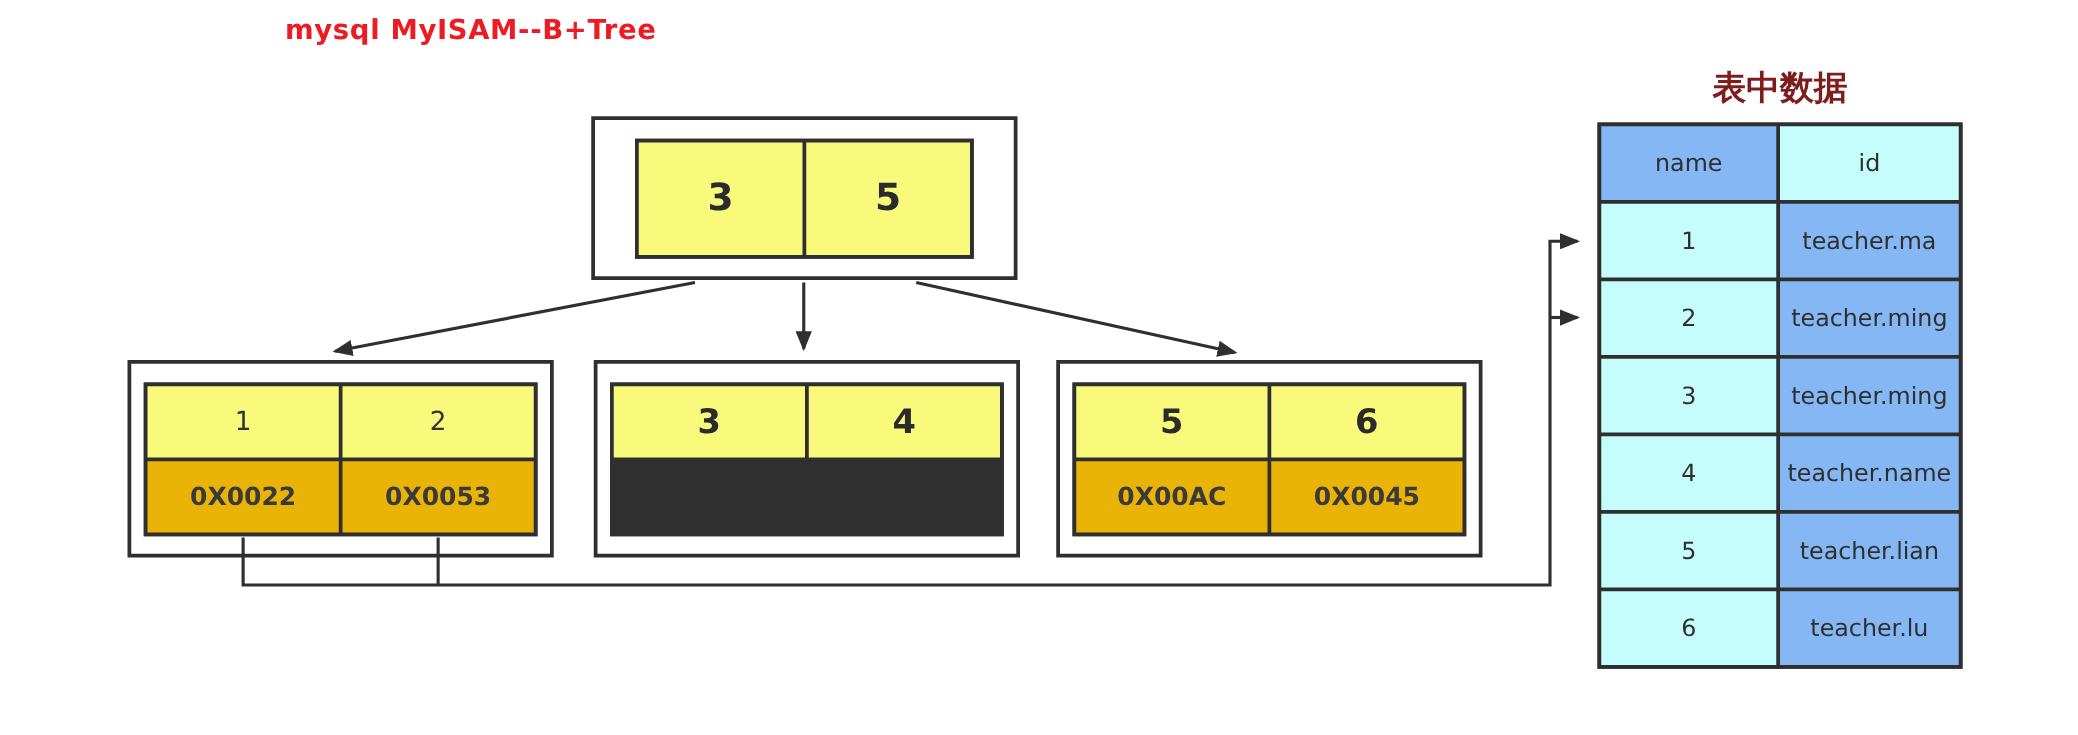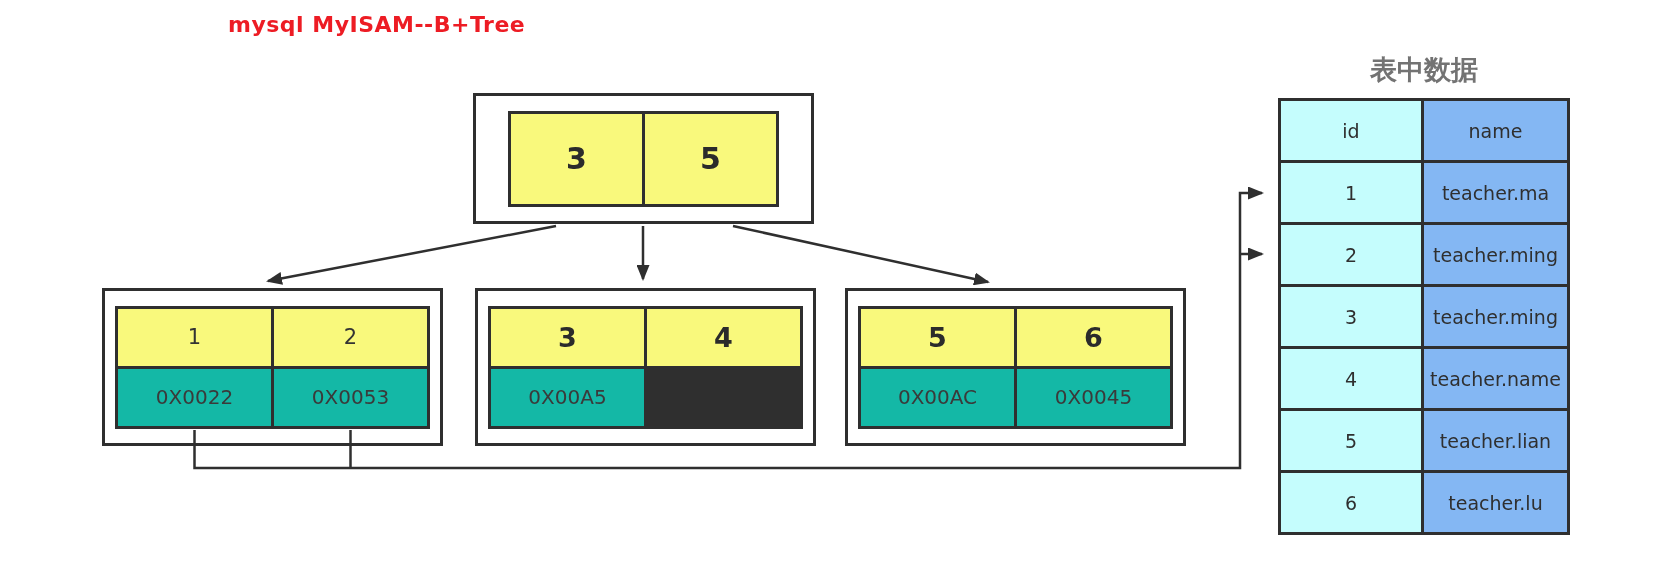--- a/index.html
+++ b/index.html
@@ -11,32 +11,32 @@
     position:absolute;left:228px;top:12px;font-size:22px;font-weight:bold;color:#ed1c24;
     letter-spacing:0.5px;
   }
   .node{
     position:absolute;background:#ffffff;border:3px solid #2f2f2f;box-sizing:border-box;
     display:flex;align-items:center;justify-content:center;
   }
   .grid{display:grid;gap:3px;border:3px solid #2f2f2f;background:#2f2f2f;box-sizing:content-box;}
   .cell{display:flex;align-items:center;justify-content:center;}
   .yellow{background:#f9f97c;}
-  .orange{background:#14b8a6;}
+  .orange{background:#eab308;font-weight:bold;}
   .cyan{background:#c5fdfd;}
   .blue{background:#84b7f3;}
   .root-grid{grid-template-columns:131px 131px;grid-template-rows:90px;}
   .leaf-grid{grid-template-columns:153px 153px;grid-template-rows:57px 57px;}
   .key-root{font-size:30px;font-weight:bold;color:#2b2b2b;}
   .key-reg{font-size:21px;color:#333333;}
   .key-bold{font-size:27px;font-weight:bold;color:#2b2b2b;}
   .ptr{font-size:20px;color:#3a3a3a;}
   .tbl-title{
     position:absolute;left:1278px;top:52px;width:292px;text-align:center;
-    font-size:27px;font-weight:bold;color:#737373;
+    font-size:27px;font-weight:bold;color:#7f1d1d;
   }
   .tbl-grid{
     position:absolute;left:1278px;top:98px;
     grid-template-columns:140px 143px;
     grid-template-rows:repeat(7,59px);
   }
   .tbl-cell{font-size:19px;color:#2f2f2f;}
   svg.overlay{position:absolute;left:0;top:0;pointer-events:none;}
 </style>
 </head>
@@ -59,38 +59,37 @@
       <div class="cell yellow key-reg">2</div>
       <div class="cell orange ptr">0X0022</div>
       <div class="cell orange ptr">0X0053</div>
     </div>
   </div>
 
   <div class="node" style="left:475px;top:288px;width:341px;height:158px;">
     <div class="grid leaf-grid">
       <div class="cell yellow key-bold">3</div>
       <div class="cell yellow key-bold">4</div>
-      <div class="cell orange ptr">0X00A5</div>
     </div>
   </div>
 
   <div class="node" style="left:845px;top:288px;width:341px;height:158px;">
     <div class="grid leaf-grid">
       <div class="cell yellow key-bold">5</div>
       <div class="cell yellow key-bold">6</div>
       <div class="cell orange ptr">0X00AC</div>
       <div class="cell orange ptr">0X0045</div>
     </div>
   </div>
 
   <div class="tbl-title">表中数据</div>
 
   <div class="grid tbl-grid">
+    <div class="cell blue tbl-cell">name</div>
     <div class="cell cyan tbl-cell">id</div>
-    <div class="cell blue tbl-cell">name</div>
 
     <div class="cell cyan tbl-cell">1</div>
     <div class="cell blue tbl-cell">teacher.ma</div>
 
     <div class="cell cyan tbl-cell">2</div>
     <div class="cell blue tbl-cell">teacher.ming</div>
 
     <div class="cell cyan tbl-cell">3</div>
     <div class="cell blue tbl-cell">teacher.ming</div>
 

